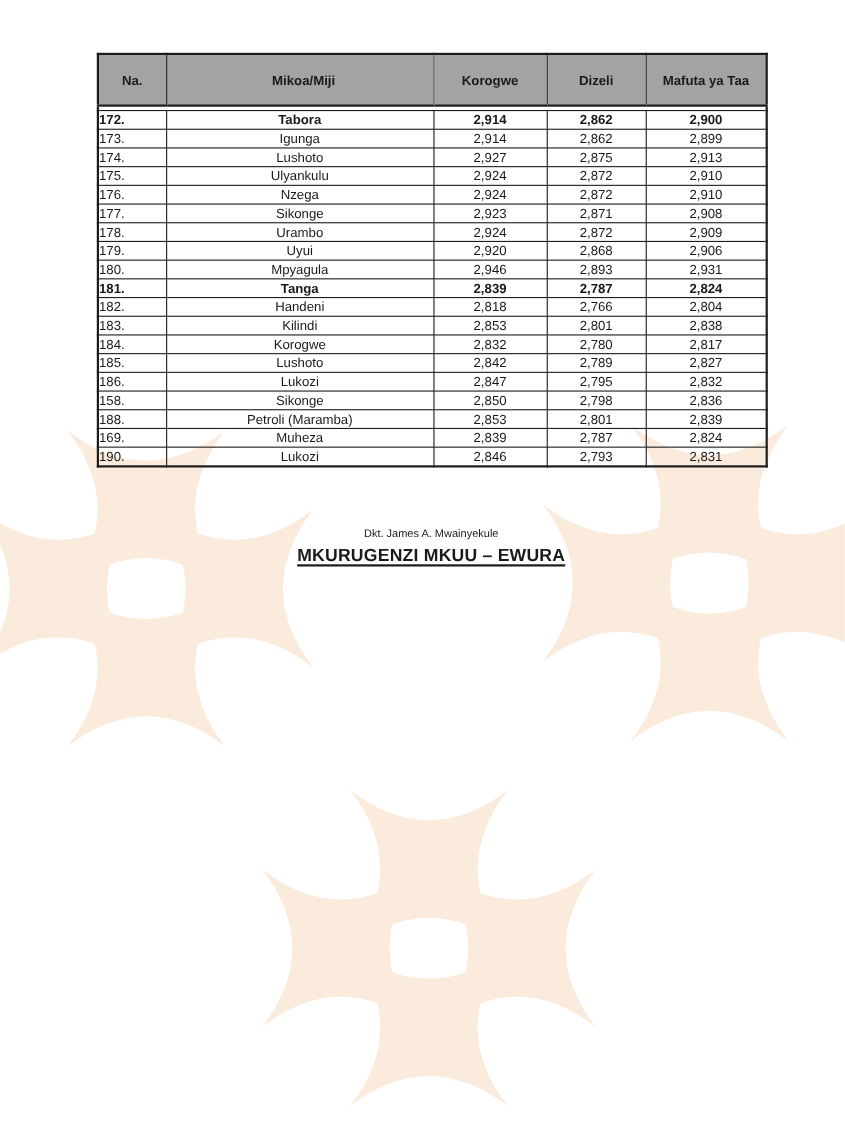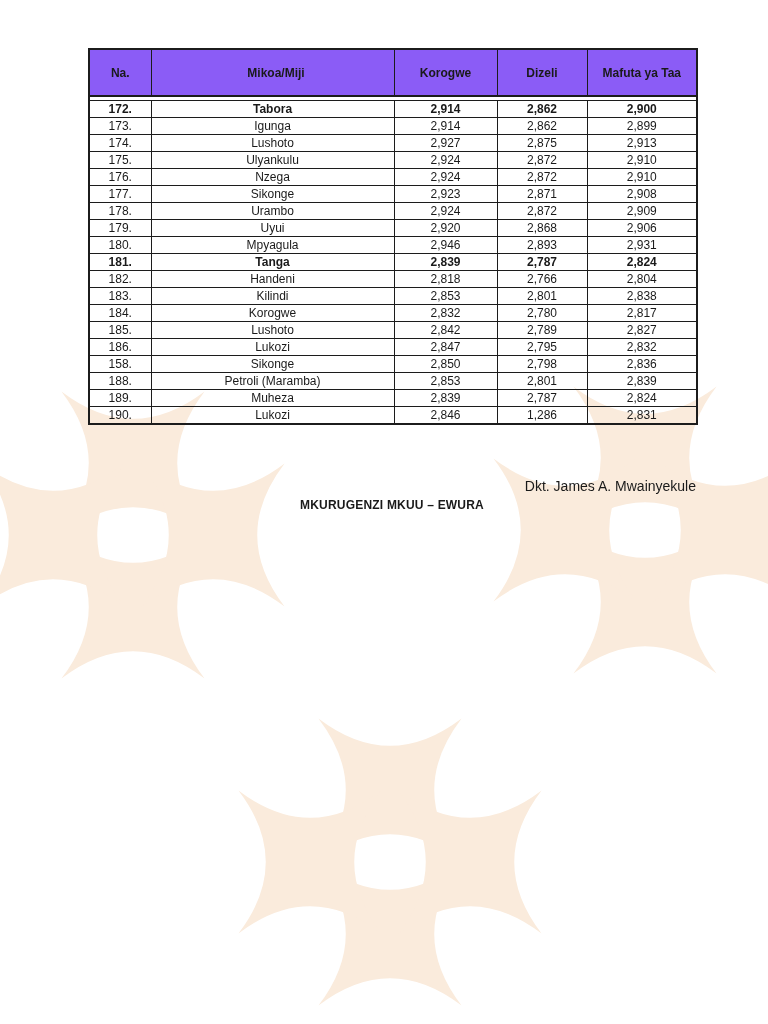--- a/index.html
+++ b/index.html
@@ -25,43 +25,44 @@
   }
   .price-table th,.price-table td{
     border:1px solid #1c1c1c;
     padding:0;
     font-size:12px;
     line-height:16px;
     overflow:hidden;
     white-space:nowrap;
   }
   .price-table thead th{
-    background:#8b5cf6;
+    background:#a3a3a3;
     height:45px;
     font-weight:bold;
     border-bottom:2px solid #1c1c1c;
     vertical-align:middle;
   }
   .price-table thead th.h-left{text-align:center;padding-left:7px;}
   .price-table tr.spacer td{
     border:none;height:3px;background:#ffffff;
   }
   .price-table tbody td{height:16px;background:transparent;}
-  .c-na{text-align:center;padding-right:8px;}
+  .c-na{text-align:left;padding-right:8px;}
   .c-name{text-align:center;padding-left:7px;}
   .c-num{text-align:center;}
   tr.bold td{font-weight:bold;}
   
   .signature{
     position:absolute;left:88px;top:477px;width:608px;
     text-align:center;z-index:1;
   }
-  .sig-name{font-size:14px;line-height:18px;text-align:right;}
+  .sig-name{font-size:10px;line-height:18px;}
   .sig-title{
-    font-size:12px;line-height:19px;font-weight:bold;
+    font-size:16px;line-height:19px;font-weight:bold;
+    text-decoration:underline;
     text-decoration-thickness:1.5px;
     text-underline-offset:3px;
     letter-spacing:0.2px;
     margin-top:1px;
   }
 </style>
 </head>
 <body>
 
 <svg id="watermark" viewBox="0 0 768 1024" xmlns="http://www.w3.org/2000/svg" aria-hidden="true">
@@ -231,32 +232,32 @@
 
   <tr>
     <td class="c-na">188.</td>
     <td class="c-name">Petroli (Maramba)</td>
     <td class="c-num">2,853</td>
     <td class="c-num">2,801</td>
     <td class="c-num">2,839</td>
   </tr>
 
   <tr>
-    <td class="c-na">189.</td>
+    <td class="c-na">169.</td>
     <td class="c-name">Muheza</td>
     <td class="c-num">2,839</td>
     <td class="c-num">2,787</td>
     <td class="c-num">2,824</td>
   </tr>
 
   <tr>
     <td class="c-na">190.</td>
     <td class="c-name">Lukozi</td>
     <td class="c-num">2,846</td>
-    <td class="c-num">1,286</td>
+    <td class="c-num">2,793</td>
     <td class="c-num">2,831</td>
   </tr>
 </tbody>
 </table>
 
 <div class="signature">
   <div class="sig-name">Dkt. James A. Mwainyekule</div>
   <div class="sig-title">MKURUGENZI MKUU – EWURA</div>
 </div>
 

